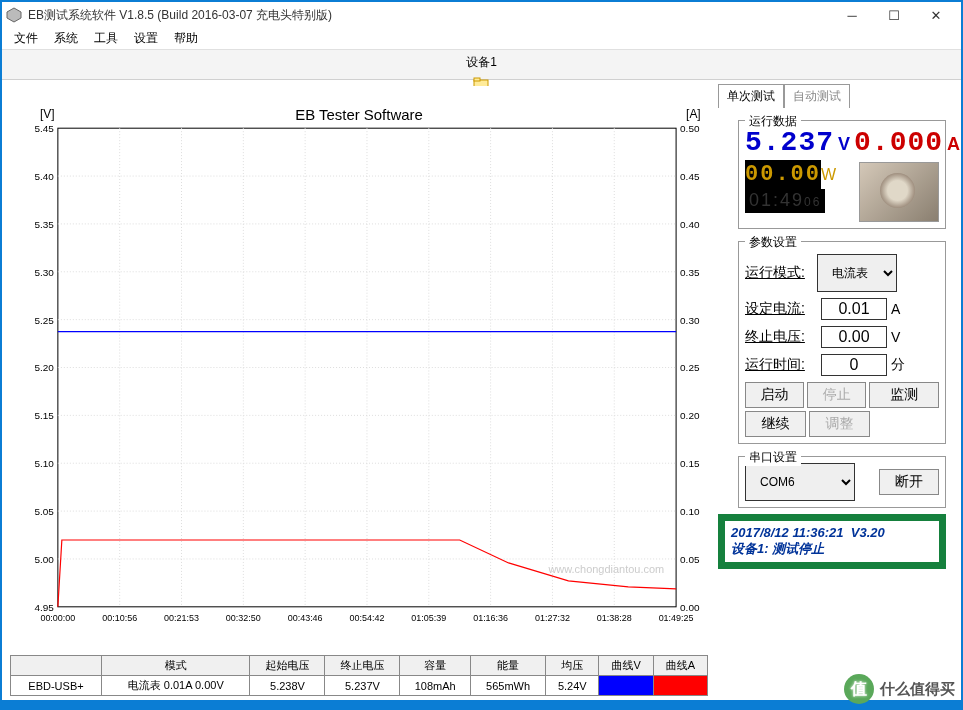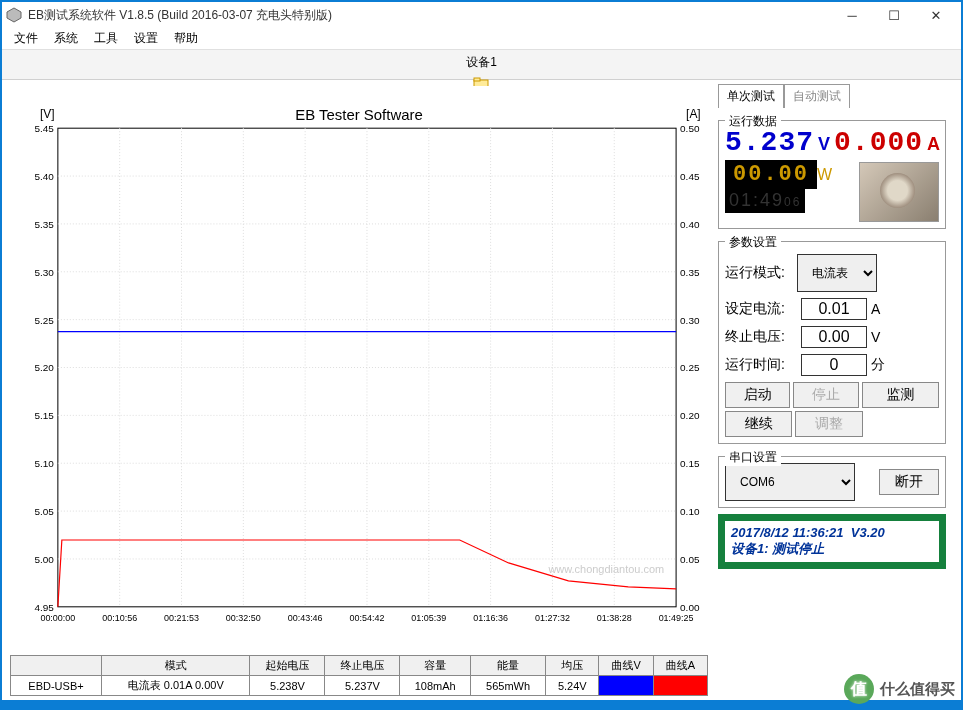--- a/index.html
+++ b/index.html
@@ -21,34 +21,34 @@
 .chart-svg { width: 100%; height: 100%; }
 .data-table { margin-top: 4px; border: 1px solid #888; font-size: 11px; border-collapse: collapse; width: 100%; }
 .data-table th, .data-table td { border: 1px solid #888; padding: 2px 4px; text-align: center; background: #fff; }
 .data-table th { background: #f0f0f0; font-weight: normal; }
 .color-cell-blue { background: #0000ff !important; }
 .color-cell-red { background: #ff0000 !important; }
 .right-panel { width: 240px; padding: 4px 6px; display: flex; flex-direction: column; gap: 6px; }
 .tabs-right { display: flex; font-size: 12px; }
 .tab-r { padding: 3px 8px; border: 1px solid #999; border-bottom: none; background: #fff; }
 .tab-r.inactive { color: #888; }
-.group-box { border: 1px solid #999; padding: 6px; font-size: 12px; position: relative; margin-top: 6px; }
+.group-box { border: 1px solid #999; padding: 6px; font-size: 12px; position: relative; margin-top: 6px; margin-left: 20px; }
 .group-title { position: absolute; top: -8px; left: 6px; background: #fff; padding: 0 4px; font-size: 12px; }
 .big-v { font-size: 28px; font-weight: bold; color: #0000cc; letter-spacing: 1px; font-family: "Courier New", monospace; }
 .big-a { font-size: 28px; font-weight: bold; color: #cc0000; letter-spacing: 1px; font-family: "Courier New", monospace; }
 .unit-v { font-size: 18px; color: #0000cc; font-weight: bold; }
 .unit-a { font-size: 18px; color: #cc0000; font-weight: bold; }
-.watts { font-size: 22px; font-weight: bold; color: #cc9900; font-family: "Courier New", monospace; letter-spacing: 2px; background: #000; padding: 2px 8px; }
+.watts { font-size: 22px; font-weight: bold; color: #cc9900; font-family: "Courier New", monospace; letter-spacing: 2px; background: #000; padding: 2px 0; }
 .unit-w { color: #cc9900; font-size: 16px; }
 .timer { font-size: 18px; color: #333; font-family: "Courier New", monospace; letter-spacing: 2px; background: #000; padding: 2px 4px; }
 .timer span.s { font-size: 12px; }
 .cat-img { width: 80px; height: 60px; background: linear-gradient(135deg, #d4c8b8, #8a7f70); border: 1px solid #999; position: relative; overflow: hidden; }
 .cat-img::after { content: ""; position: absolute; left: 20px; top: 10px; width: 35px; height: 35px; background: radial-gradient(circle, #e0d8c8 40%, #a09080 70%); border-radius: 50%; }
 .param-row { display: flex; align-items: center; margin: 6px 0; font-size: 14px; }
-.param-label { width: 72px; }
+.param-label { width: 72px; text-decoration: underline; }
 .param-input { width: 66px; text-align: center; border: 1px solid #333; padding: 1px 2px; font-size: 16px; margin: 0 4px; }
 .param-unit { width: 18px; }
 .btn-row { display: flex; gap: 3px; margin-top: 6px; }
 .ctrl-btn { flex: 1; padding: 3px 2px; font-size: 14px; border: 1px solid #888; background: #f0f0f0; text-align: center; }
 .ctrl-btn.disabled { color: #aaa; }
 .status-box { border: 7px solid #15803d; padding: 4px 6px; font-size: 13px; font-weight: bold; font-style: italic; color: #003399; background: #fff; }
 .watermark { position: absolute; right: 8px; bottom: 6px; display: flex; align-items: center; gap: 6px; color: #555; font-size: 15px; font-weight: bold; text-shadow: 0 0 3px #fff; }
 .wm-circle { width: 30px; height: 30px; border-radius: 50%; background: #5aa85a; color: #fff; display: flex; align-items: center; justify-content: center; font-size: 16px; }
 select.native { border: 1px solid #333; font-size: 12px; padding: 10px; }
 </style>

